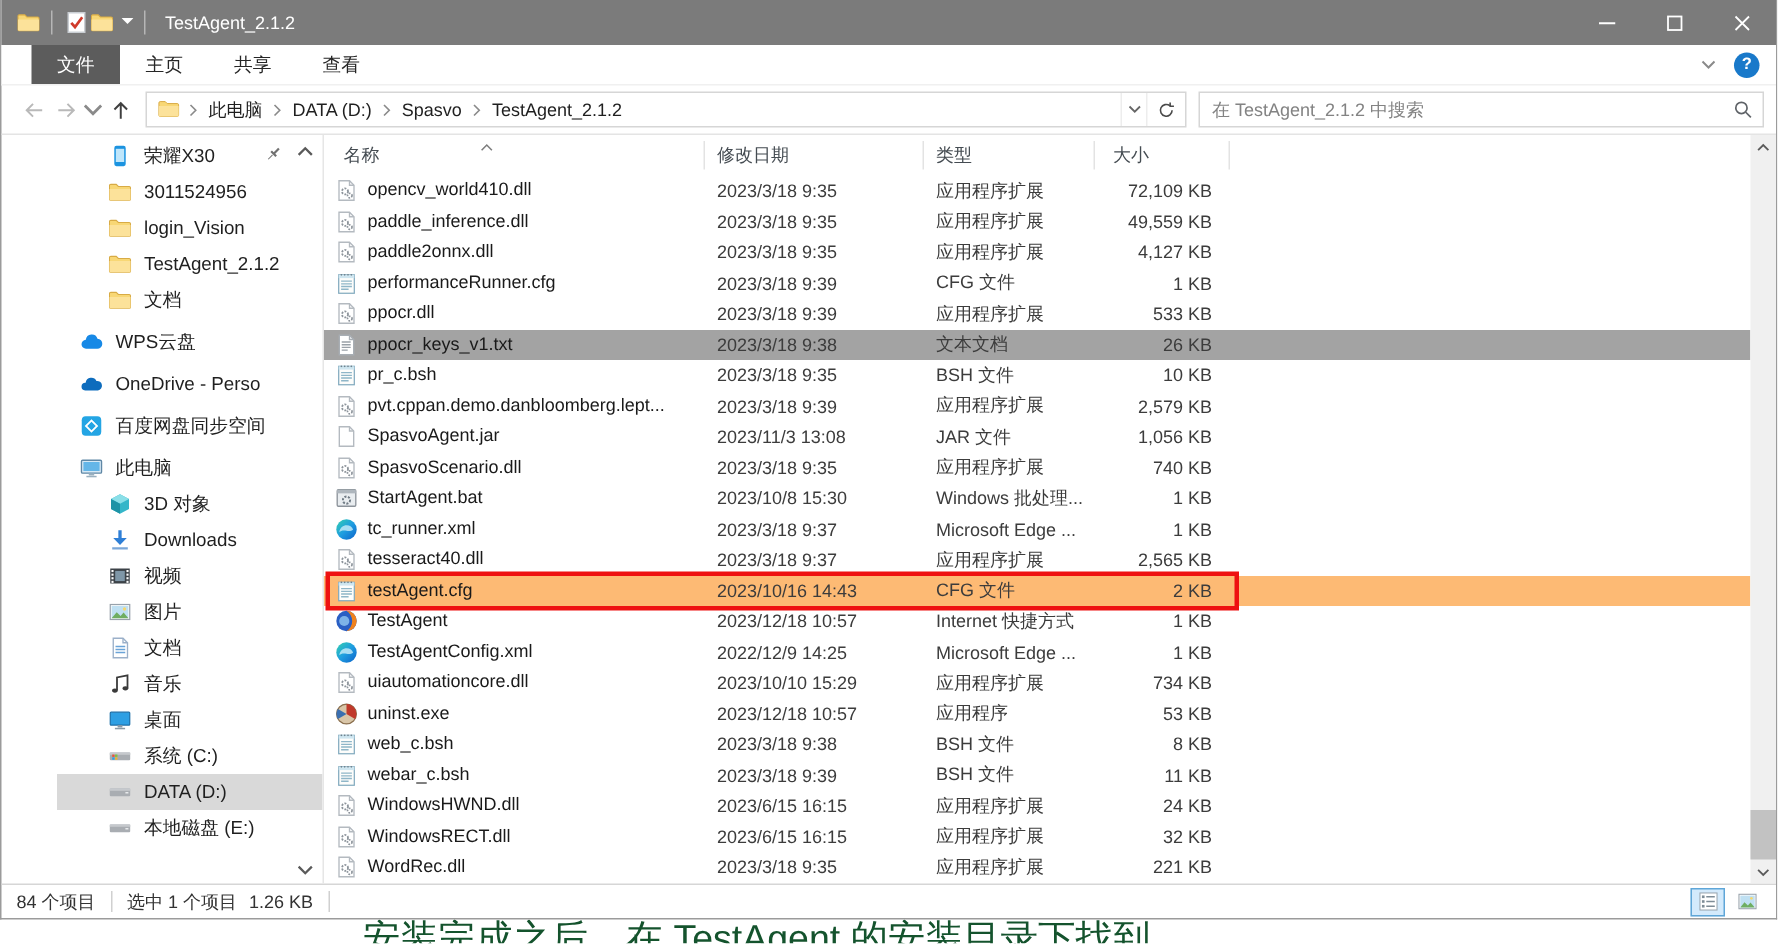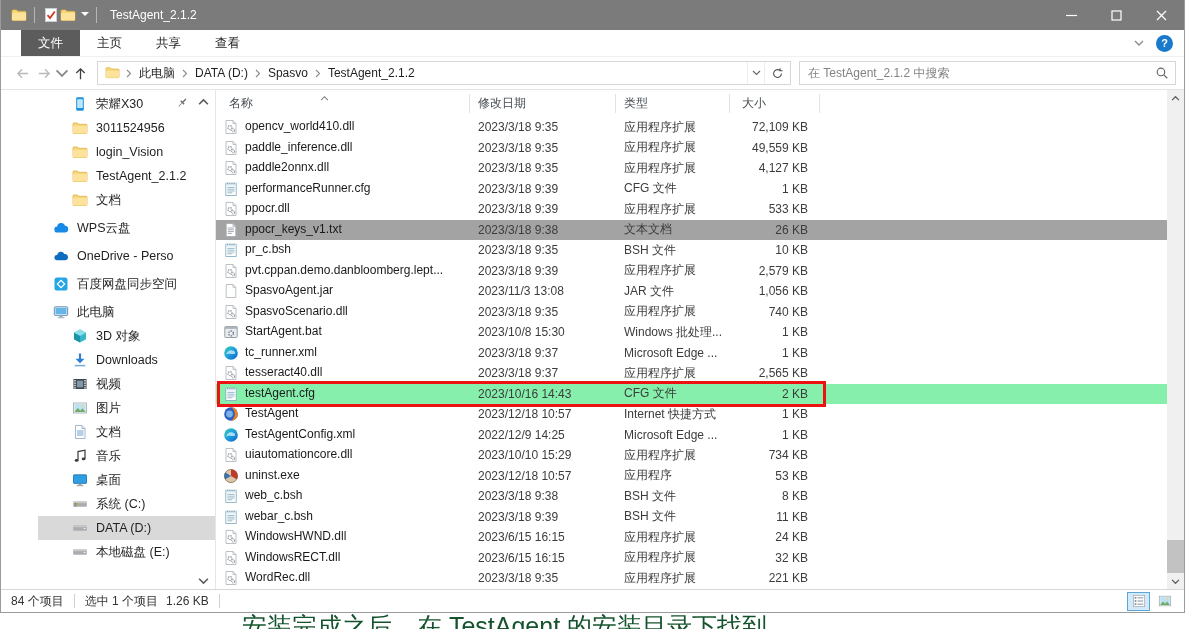--- a/index.html
+++ b/index.html
@@ -83,21 +83,21 @@
   .sort-chev{position:absolute;left:104px;top:0;color:#7d7d7d;}
   .sort-chev svg{width:9px;height:6px;}
   .rows{position:absolute;left:0;right:17px;top:27px;bottom:0;overflow:hidden;}
   .frow{height:20.5px;display:flex;align-items:center;font-size:12px;color:#3c3c3c;}
   .frow .cell{white-space:nowrap;overflow:hidden;}
   .frow .c-name{width:254px;display:flex;align-items:flex-start;padding-left:7px;color:#1a1a1a;}
   .frow .c-date{width:146px;padding-left:8px;}
   .frow .c-type{width:114px;padding-left:8px;}
   .frow .c-size{width:90px;padding-right:12px;text-align:right;}
   .frow.hover{background:#a3a3a3;}
-  .frow.selected{background:#86efac;}
+  .frow.selected{background:#fdba74;}
   .f-ico{width:16px;height:16px;margin-right:6px;flex:none;}
   .f-ico svg{width:16px;height:16px;}
   .red-box{position:absolute;left:1px;top:291px;width:609px;height:26px;border:3px solid #ee1111;
     z-index:6;pointer-events:none;}
   
   .vscroll{position:absolute;right:0;top:0;bottom:0;width:17px;background:#f0f0f0;}
   .vs-arrow{position:absolute;left:0;width:17px;height:15px;display:flex;align-items:center;justify-content:center;color:#5a5a5a;}
   .vs-arrow.up{top:0;}
   .vs-arrow.dn{bottom:0;}
   .vs-arrow svg{width:9px;height:6px;}

